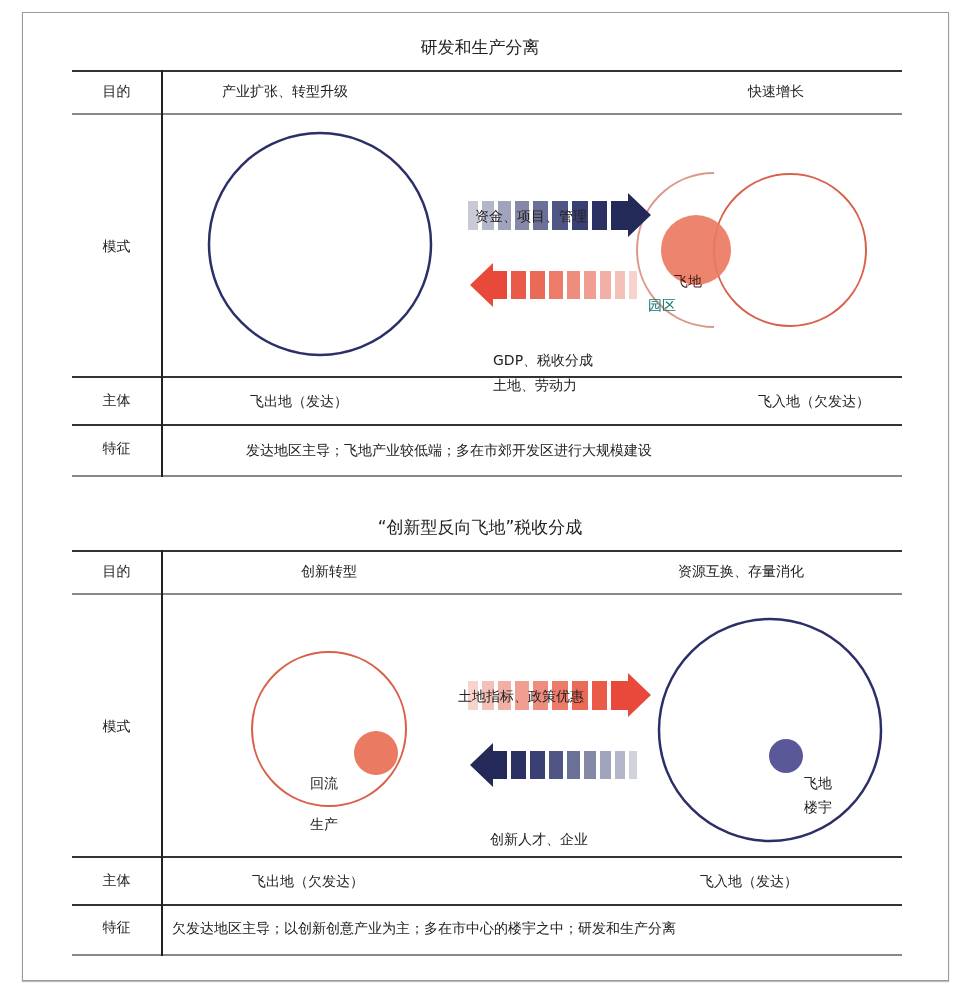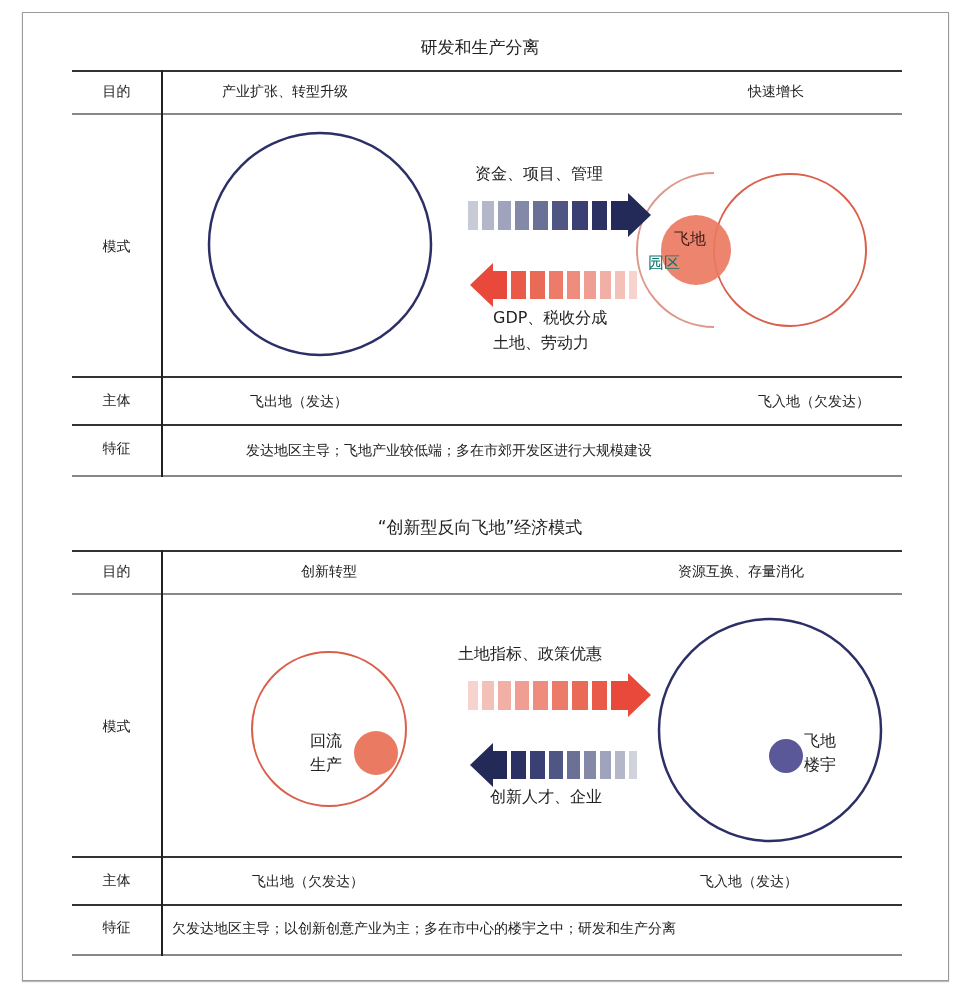--- a/index.html
+++ b/index.html
@@ -8,21 +8,21 @@
   .frame { position:absolute; left:22px; top:12px; width:925px; height:967px;
            border:1px solid #9a9a9a; box-shadow:0 1px 1px #bbb; background:#fff; }
   .title { position:absolute; left:0; width:960px; text-align:center; font-size:17px; color:#222; }
   .hline { position:absolute; left:72px; width:830px; }
   .hline.thick { height:2px; background:#333; }
   .hline.thin { height:2px; background:#888; }
   .vline { position:absolute; left:161px; width:2px; background:#222; }
   .cell { position:absolute; font-size:14px; color:#222; white-space:nowrap; }
   .label { left:72px; width:89px; text-align:center; }
   svg.diagram { position:absolute; left:0; top:0; }
-  .dtext { position:absolute; font-size:16px; color:#222; white-space:nowrap; }
+  .dtext { position:absolute; font-size:14px; color:#222; white-space:nowrap;margin-top:44px; }
 </style>
 </head>
 <body>
 
 <div class="frame"></div>
 
 <div class="title" style="top:36px;">研发和生产分离</div>
 
 <div class="hline thick" style="top:70px;"></div>
 <div class="hline thin" style="top:113px;"></div>
@@ -34,21 +34,21 @@
 <div class="cell label" style="top:83px;">目的</div>
 <div class="cell" style="top:83px; left:222px;">产业扩张、转型升级</div>
 <div class="cell" style="top:83px; left:748px;">快速增长</div>
 <div class="cell label" style="top:238px;">模式</div>
 <div class="cell label" style="top:392px;">主体</div>
 <div class="cell" style="top:393px; left:250px;">飞出地（发达）</div>
 <div class="cell" style="top:393px; left:722px;margin-left:36px;">飞入地（欠发达）</div>
 <div class="cell label" style="top:440px;">特征</div>
 <div class="cell" style="top:442px; left:246px;">发达地区主导；飞地产业较低端；多在市郊开发区进行大规模建设</div>
 
-<div class="title" style="top:516px;">“创新型反向飞地”经济模式</div>
+<div class="title" style="top:516px;">“创新型反向飞地”税收分成</div>
 
 <div class="hline thick" style="top:550px;"></div>
 <div class="hline thin" style="top:593px;"></div>
 <div class="hline thick" style="top:856px;"></div>
 <div class="hline thick" style="top:904px;"></div>
 <div class="hline thin" style="top:954px;"></div>
 <div class="vline" style="top:550px; height:406px;"></div>
 
 <div class="cell label" style="top:563px;">目的</div>
 <div class="cell" style="top:563px; left:284px;margin-left:17px;">创新转型</div>
@@ -125,15 +125,15 @@
 
 <div class="dtext" style="top:164px; left:475px;">资金、项目、管理</div>
 <div class="dtext" style="top:308px; left:493px;">GDP、税收分成</div>
 <div class="dtext" style="top:333px; left:493px;">土地、劳动力</div>
 <div class="dtext" style="top:229px; left:674px; color:#3a1a14;">飞地</div>
 <div class="dtext" style="top:253px; left:648px; color:#0f766e;">园区</div>
 
 <div class="dtext" style="top:644px; left:458px;">土地指标、政策优惠</div>
 <div class="dtext" style="top:787px; left:490px;">创新人才、企业</div>
 <div class="dtext" style="top:731px; left:310px;">回流</div>
-<div class="dtext" style="top:755px; left:310px;">生产</div>
+<div class="dtext" style="top:772px; left:310px;">生产</div>
 <div class="dtext" style="top:731px; left:804px;">飞地</div>
 <div class="dtext" style="top:755px; left:804px;">楼宇</div>
 
 </body></html>

